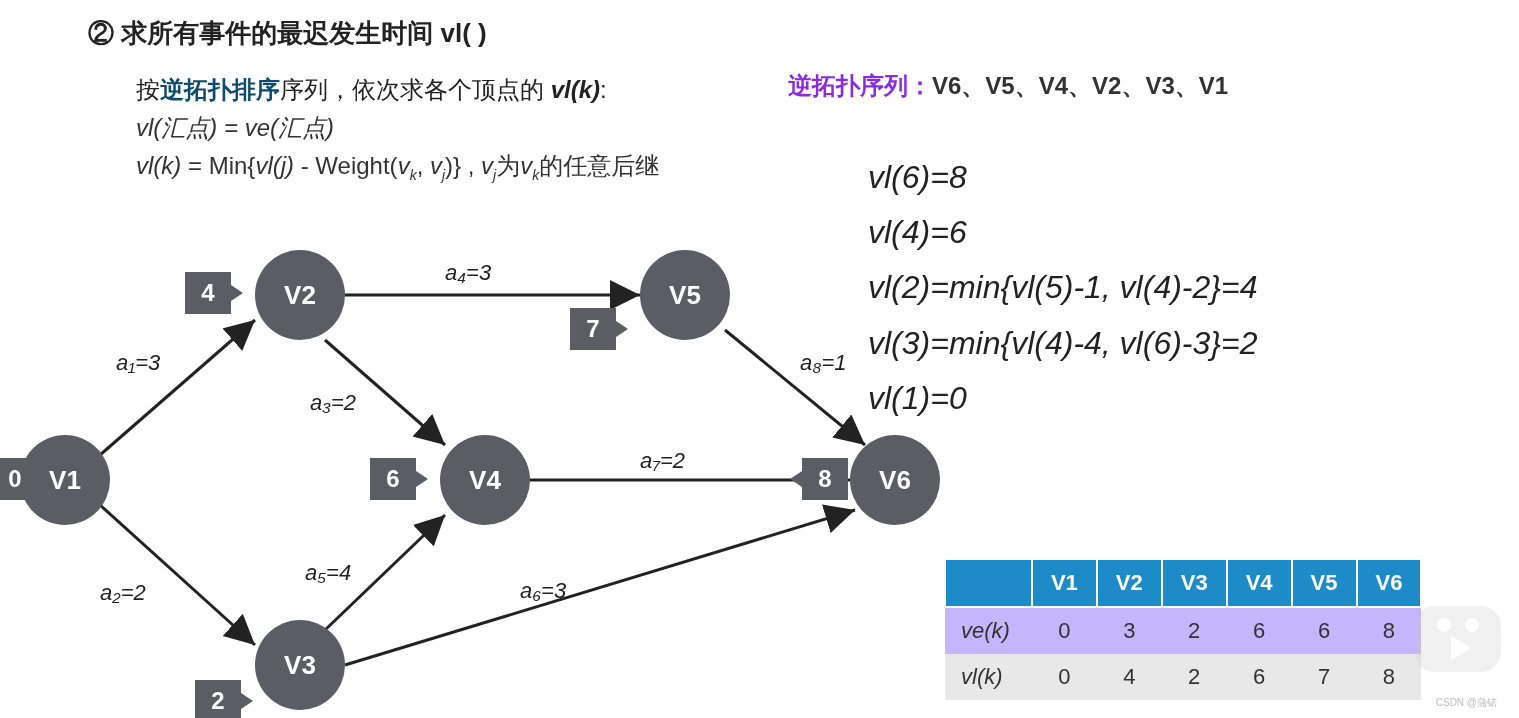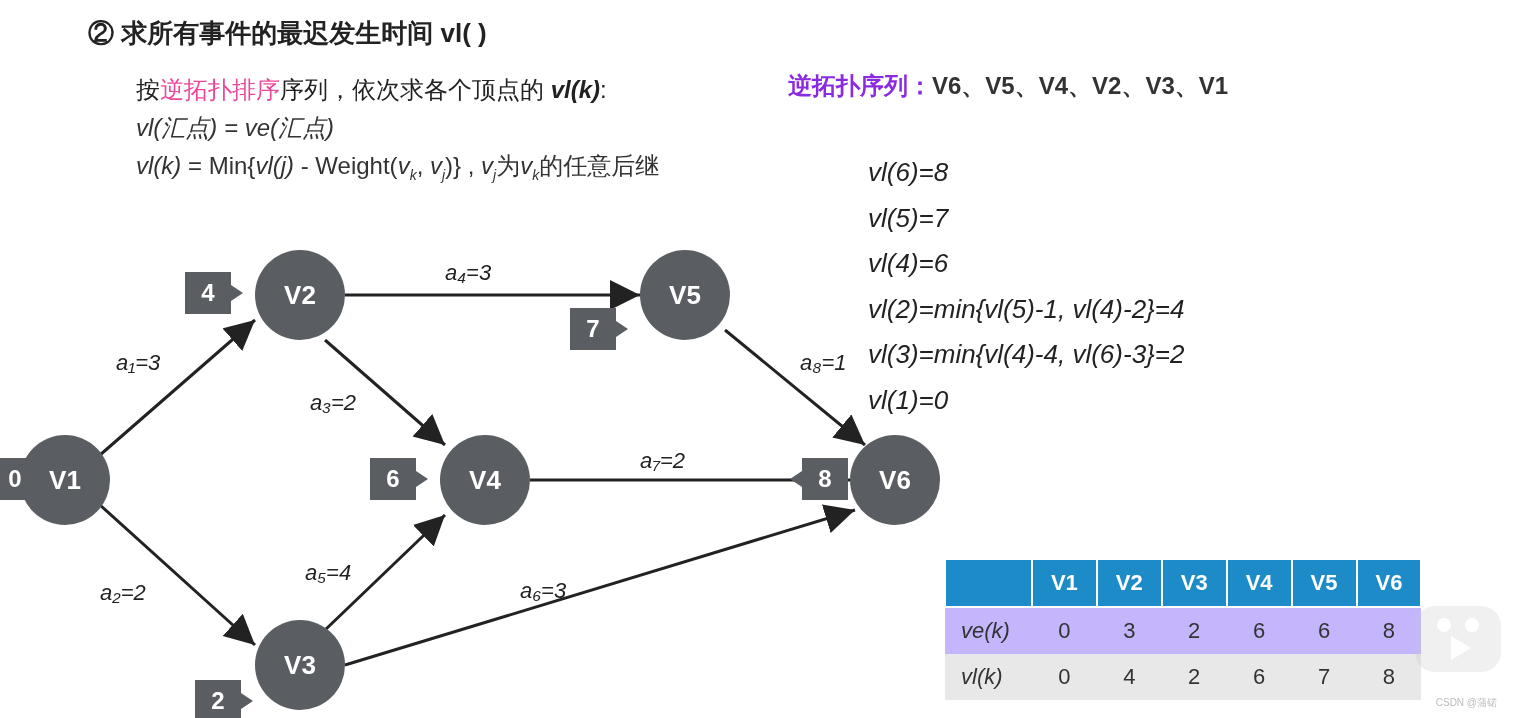--- a/index.html
+++ b/index.html
@@ -1,26 +1,26 @@
 <!DOCTYPE html>
 <html><head>
 <meta charset="utf-8">
 <style>
   html,body{margin:0;padding:0;width:1519px;height:718px;background:#fff;font-family:"Microsoft YaHei",Arial,sans-serif;color:#333;overflow:hidden;}
   .title{position:absolute;left:88px;top:16px;font-size:26px;font-weight:700;color:#222;}
   .sub1{position:absolute;left:136px;top:74px;font-size:24px;color:#222;}
-  .sub1 .purple{color:#ec4899;font-weight:400;}
+  .sub1 .purple{color:#0c4a6e;font-weight:700;}
   .sub1 .ital{font-style:italic;font-weight:700;}
   .sub2{position:absolute;left:136px;top:112px;font-size:24px;font-style:italic;color:#333;}
   .sub3{position:absolute;left:136px;top:150px;font-size:24px;color:#333;}
   .sub3 .it{font-style:italic;}
   .sub3 sub{font-size:14px;font-style:italic;}
   .rev-seq{position:absolute;left:788px;top:70px;font-size:24px;font-weight:700;text-align:right;}
   .rev-seq .purple{color:#8a2be2;}
-  .eqs{position:absolute;left:868px;top:148px;font-size:26px;font-style:italic;color:#222;line-height:1.6;}
+  .eqs{position:absolute;left:868px;top:148px;font-size:32px;font-style:italic;color:#222;line-height:1.6;}
   .eqs div{margin:4px 0;}
   .table-wrap{position:absolute;left:944px;top:558px;}
   table{border-collapse:collapse;font-size:22px;}
   th{background:#1d8bc8;color:#fff;font-weight:700;padding:10px 18px;border:2px solid #fff;}
   th.corner{background:#1d8bc8;}
   td{padding:10px 22px;text-align:center;background:#c4b5fd;}
   tr.alt td{background:#e8e8e8;}
   td.rowh{font-style:italic;text-align:left;padding-left:16px;}
   .graph{position:absolute;left:0;top:200px;width:940px;height:520px;}
   .node{position:absolute;width:90px;height:90px;border-radius:50%;background:#5a5e63;color:#fff;display:flex;align-items:center;justify-content:center;font-size:26px;font-weight:700;}
@@ -50,21 +50,20 @@
 <div class="sub3">
   <span class="it">vl(k)</span><span> = Min{</span><span class="it">vl(j)</span><span> - Weight(</span><span class="it">v</span><sub>k</sub><span>, </span><span class="it">v</span><sub>j</sub><span>)} , </span><span class="it">v</span><sub>j</sub><span>为</span><span class="it">v</span><sub>k</sub><span>的任意后继</span>
 </div>
 
 <div class="rev-seq">
   <span class="purple">逆拓扑序列：</span><span>V6、V5、V4、V2、V3、V1</span>
 </div>
 
 <div class="eqs">
   <div>vl(6)=8</div>
-  <div>vl(5)=7</div>
   <div>vl(4)=6</div>
   <div>vl(2)=min{vl(5)-1, vl(4)-2}=4</div>
   <div>vl(3)=min{vl(4)-4, vl(6)-3}=2</div>
   <div>vl(1)=0</div>
 </div>
 
 <div class="graph">
   <svg width="940" height="520">
     <defs>
       <marker id="arr" markerWidth="12" markerHeight="12" refX="10" refY="5" orient="auto">

